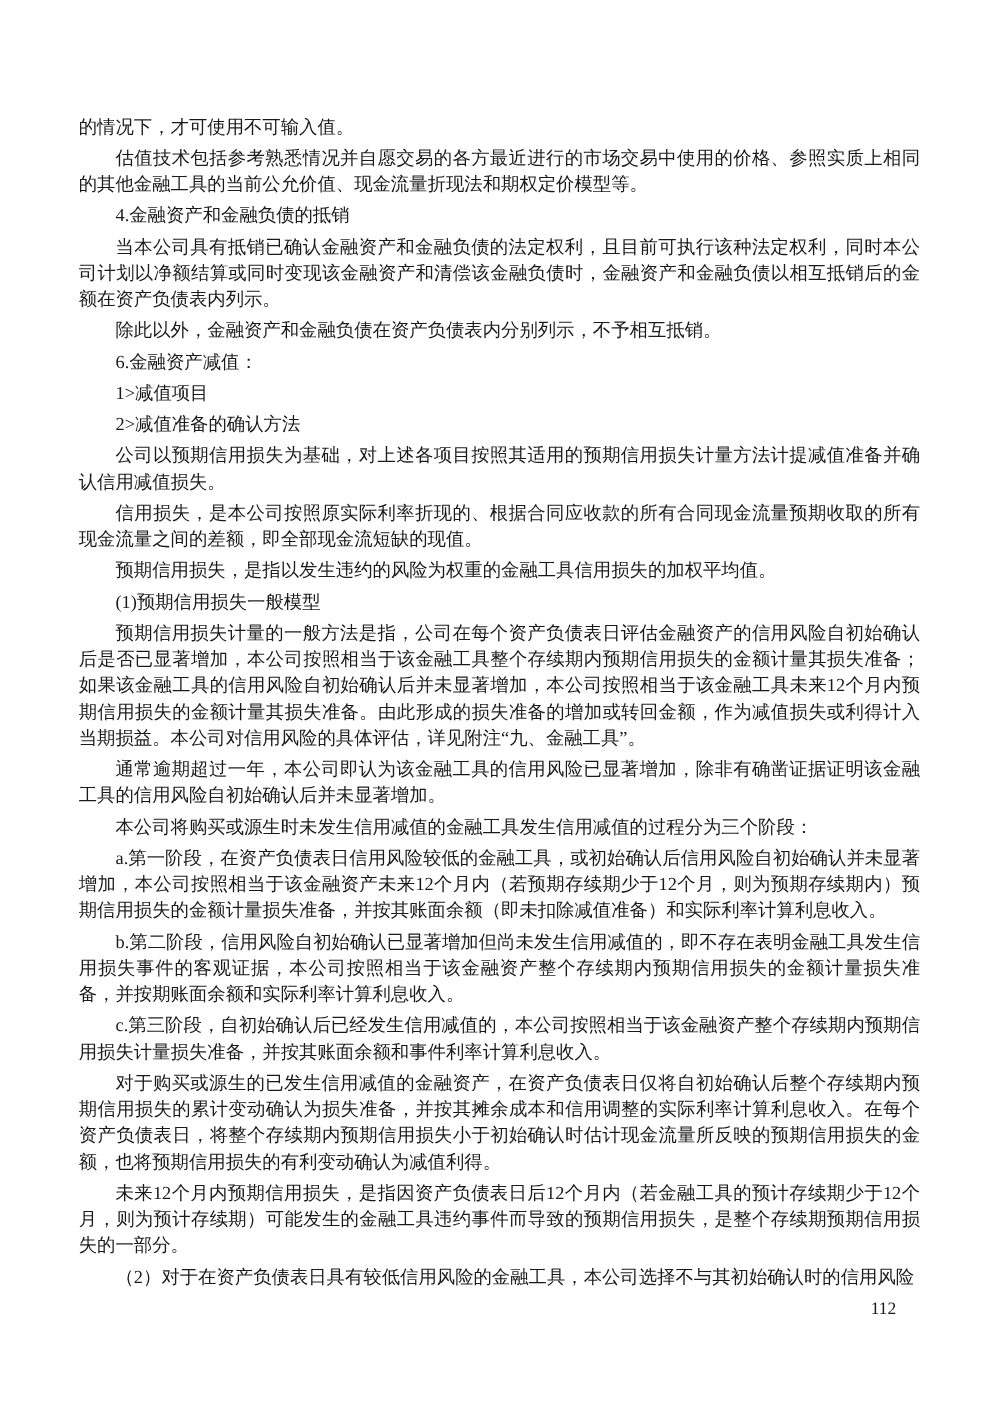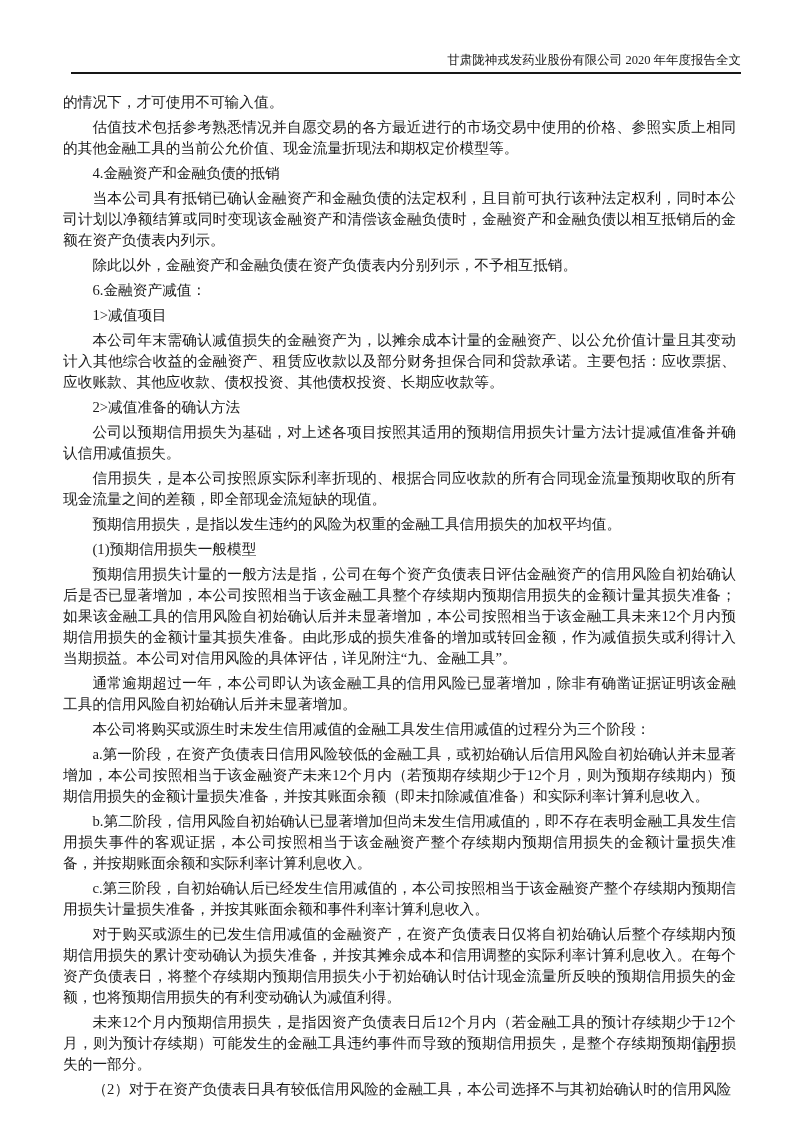--- a/index.html
+++ b/index.html
@@ -59,35 +59,30 @@
     font-size: 14px;
     line-height: 14px;
     color: #1a1a1a;
   }
 </style>
 </head>
 <body>
 
 <div class="page">
 
-  <div class="header">
-    <div class="header-title">甘肃陇神戎发药业股份有限公司 2020 年年度报告全文</div>
-    <div class="header-rule"></div>
-  </div>
 
   <div class="content">
 
   <p class="">的情况下，才可使用不可输入值。</p>
       <p class="indent">估值技术包括参考熟悉情况并自愿交易的各方最近进行的市场交易中使用的价格、参照实质上相同的其他金融工具的当前公允价值、现金流量折现法和期权定价模型等。</p>
       <p class="indent">4.金融资产和金融负债的抵销</p>
       <p class="indent">当本公司具有抵销已确认金融资产和金融负债的法定权利，且目前可执行该种法定权利，同时本公司计划以净额结算或同时变现该金融资产和清偿该金融负债时，金融资产和金融负债以相互抵销后的金额在资产负债表内列示。</p>
       <p class="indent">除此以外，金融资产和金融负债在资产负债表内分别列示，不予相互抵销。</p>
       <p class="indent">6.金融资产减值：</p>
       <p class="indent">1&gt;减值项目</p>
-      <p class="indent">本公司年末需确认减值损失的金融资产为，以摊余成本计量的金融资产、以公允价值计量且其变动计入其他综合收益的金融资产、租赁应收款以及部分财务担保合同和贷款承诺。主要包括：应收票据、应收账款、其他应收款、债权投资、其他债权投资、长期应收款等。</p>
       <p class="indent">2&gt;减值准备的确认方法</p>
       <p class="indent">公司以预期信用损失为基础，对上述各项目按照其适用的预期信用损失计量方法计提减值准备并确认信用减值损失。</p>
       <p class="indent">信用损失，是本公司按照原实际利率折现的、根据合同应收款的所有合同现金流量预期收取的所有现金流量之间的差额，即全部现金流短缺的现值。</p>
       <p class="indent">预期信用损失，是指以发生违约的风险为权重的金融工具信用损失的加权平均值。</p>
       <p class="indent">(1)预期信用损失一般模型</p>
       <p class="indent">预期信用损失计量的一般方法是指，公司在每个资产负债表日评估金融资产的信用风险自初始确认后是否已显著增加，本公司按照相当于该金融工具整个存续期内预期信用损失的金额计量其损失准备；如果该金融工具的信用风险自初始确认后并未显著增加，本公司按照相当于该金融工具未来12个月内预期信用损失的金额计量其损失准备。由此形成的损失准备的增加或转回金额，作为减值损失或利得计入当期损益。本公司对信用风险的具体评估，详见附注“九、金融工具”。</p>
       <p class="indent">通常逾期超过一年，本公司即认为该金融工具的信用风险已显著增加，除非有确凿证据证明该金融工具的信用风险自初始确认后并未显著增加。</p>
       <p class="indent">本公司将购买或源生时未发生信用减值的金融工具发生信用减值的过程分为三个阶段：</p>
       <p class="indent">a.第一阶段，在资产负债表日信用风险较低的金融工具，或初始确认后信用风险自初始确认并未显著增加，本公司按照相当于该金融资产未来12个月内（若预期存续期少于12个月，则为预期存续期内）预期信用损失的金额计量损失准备，并按其账面余额（即未扣除减值准备）和实际利率计算利息收入。</p>
       <p class="indent">b.第二阶段，信用风险自初始确认已显著增加但尚未发生信用减值的，即不存在表明金融工具发生信用损失事件的客观证据，本公司按照相当于该金融资产整个存续期内预期信用损失的金额计量损失准备，并按期账面余额和实际利率计算利息收入。</p>

